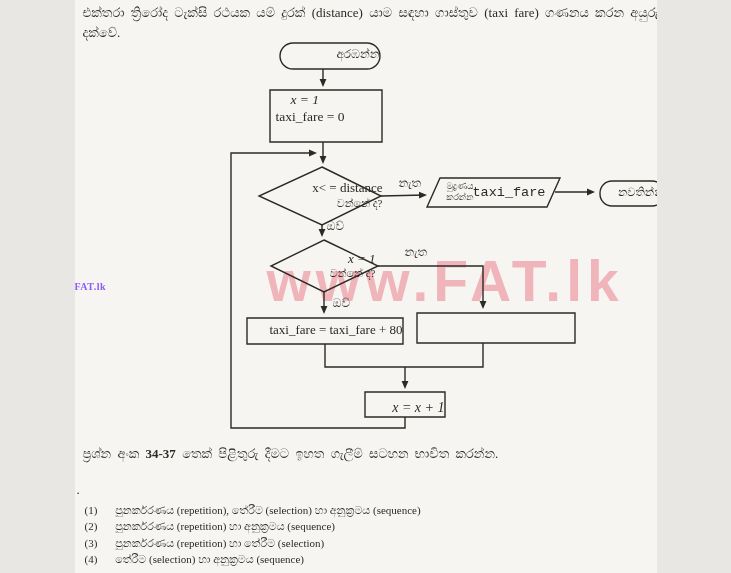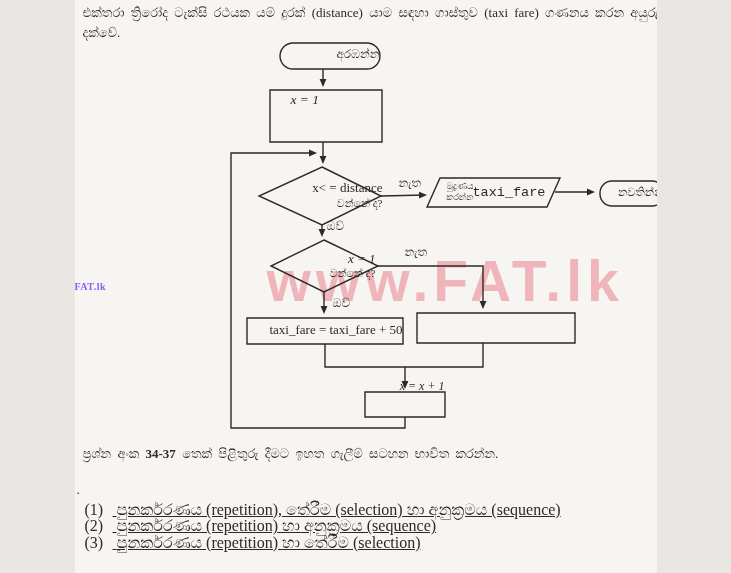--- a/index.html
+++ b/index.html
@@ -42,27 +42,27 @@
   .yes1{left:252px;top:219px;}
   .no2{left:330px;top:245px;}
   .yes2{left:258px;top:296px;}
   .out-action{left:357px;top:181px;width:42px;font-size:9px;line-height:11px;}
   .out-var{left:398px;top:185px;width:72px;font-size:13.5px;text-align:left;font-family:Liberation Mono, monospace;}
   .end-label{left:525px;top:186px;width:64px;font-size:11.5px;}
   .d2-l1{left:199px;top:251px;width:102px;font-size:13px;}
   .d2-l2{left:199px;top:267px;width:102px;font-size:11px;}
   .box50-label{left:172px;top:322px;width:156px;font-size:13px;}
   .box35-label{left:342px;top:319px;width:158px;font-size:13px;}
-  .inc-label{left:290px;top:379px;width:80px;font-size:12px;}
+  .inc-label{left:290px;top:400px;width:80px;font-size:14px;}
   
   .instruction{left:8px;top:446px;font-size:13px;word-spacing:3px;}
   .instruction .b{font-weight:bold;}
   .q-marker{left:2px;top:482px;font-size:13px;}
   .question{left:14px;top:480px;font-size:13px;word-spacing:2px;}
-  .options{left:10px;top:502px;font-size:16px;line-height:16.3px;text-decoration:underline;}
+  .options{left:10px;top:502px;font-size:11px;line-height:16.3px;}
   .opt-row{white-space:nowrap;}
   .opt-num{display:inline-block;width:28px;}
 </style>
 </head>
 <body>
 
 <div class="page">
 
   <div class="abs intro">එක්තරා ත්‍රිරෝද ටැක්සි රථයක යම් දුරක් (distance) යාම සඳහා ගාස්තුව (taxi fare) ගණනය කරන අයුරු පහත ගැලීම් සටහනේ දක්වේ.</div>
 
@@ -97,40 +97,41 @@
       <path d="M250,344 L250,367 L408,367 L408,343"></path>
       <path d="M330,367 L330,387" marker-end="url(#arrow)"></path>
       <path d="M330,417 L330,428 L156,428 L156,153 L240,153" marker-end="url(#arrow)"></path>
     </g>
   </svg>
 
   <div class="ftext start-label">අරඹන්න</div>
 
   <div class="ftext init-lines">
     <div class="ind math">x = 1</div>
+    <div>taxi_fare = 0</div>
   </div>
 
   <div class="ftext d1-l1">x&lt; = distance</div>
   <div class="ftext d1-l2">වන්නේ ද?</div>
   <div class="ftext lbl no1">නැත</div>
   <div class="ftext lbl yes1">ඔව්</div>
 
   <div class="ftext out-action">
     <div>මුද්‍රණය</div>
     <div>කරන්න</div>
   </div>
   <div class="ftext out-var">taxi_fare</div>
   <div class="ftext end-label">නවතින්න</div>
 
   <div class="ftext d2-l1 math">x = 1</div>
   <div class="ftext d2-l2">වන්නේ ද?</div>
   <div class="ftext lbl no2">නැත</div>
   <div class="ftext lbl yes2">ඔව්</div>
 
-  <div class="ftext box50-label">taxi_fare = taxi_fare + 50</div>
+  <div class="ftext box50-label">taxi_fare = taxi_fare + 80</div>
   <div class="ftext inc-label math">x = x + 1</div>
 
   <div class="abs instruction nowrap">
     <span>ප්‍රශ්න අංක</span>
     <span class="b">34-37</span>
     <span>තෙක් පිළිතුරු දීමට ඉහත ගැලීම් සටහන භාවිත කරන්න.</span>
   </div>
 
   <div class="abs q-marker">.</div>
 
@@ -140,15 +141,19 @@
       <span>පුනර්කරණය (repetition), තේරීම (selection) හා අනුක්‍රමය (sequence)</span>
     </div>
     <div class="opt-row">
       <span class="opt-num">(2)</span>
       <span>පුනර්කරණය (repetition) හා අනුක්‍රමය (sequence)</span>
     </div>
     <div class="opt-row">
       <span class="opt-num">(3)</span>
       <span>පුනර්කරණය (repetition) හා තේරීම (selection)</span>
     </div>
+    <div class="opt-row">
+      <span class="opt-num">(4)</span>
+      <span>තේරීම (selection) හා අනුක්‍රමය (sequence)</span>
+    </div>
   </div>
 
 </div>
 
 </body></html>

